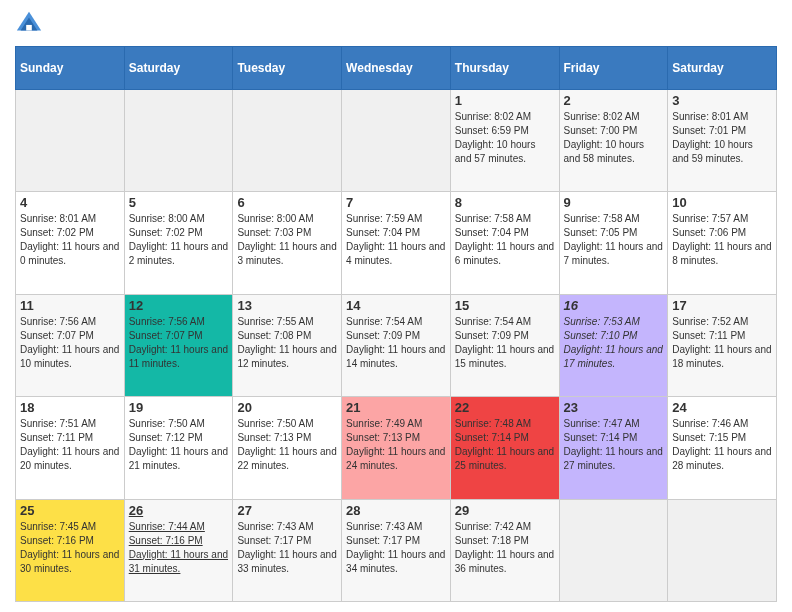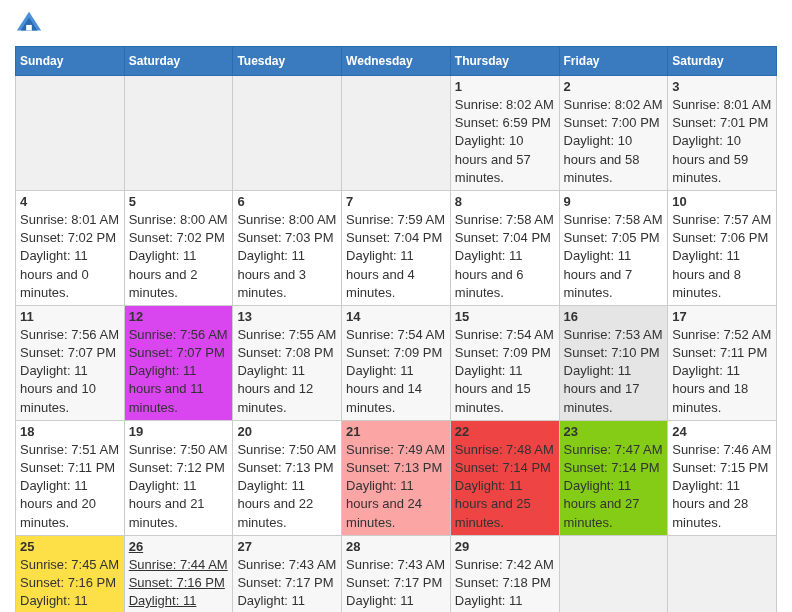--- a/index.html
+++ b/index.html
@@ -58,21 +58,21 @@
       flex: 1;
       border-collapse: collapse;
       width: 100%;
       table-layout: fixed;
     }
     .calendar th {
       background-color: #3a7abf;
       color: #fff;
       font-size: 12px;
       font-weight: bold;
-      padding: 7px 4px;
+      padding: 14px 4px;
       text-align: left;
       border: 1px solid #2a6aaf;
     }
     .calendar td {
       vertical-align: top;
       border: 1px solid #ccc;
       padding: 3px 4px;
       font-size: 9.5px;
       color: #333;
       background: #fff;
@@ -85,21 +85,21 @@
       background: #fff;
     }
     .day-number {
       font-size: 13px;
       font-weight: bold;
       color: #333;
       display: block;
       margin-bottom: 2px;
     }
     .day-info {
-      font-size: 13px;
+      font-size: 10px;
       color: #333;
       line-height: 1.4;
     }
     .empty-cell {
       background: #f0f0f0 !important;
     }
   </style>
 </head>
 <body>
 
@@ -214,21 +214,21 @@
           </td>
         </tr>
         <tr>
           <td style="background: rgb(247, 247, 247);">
             <span class="day-number">11</span>
             <div class="day-info">Sunrise: 7:56 AM
 Sunset: 7:07 PM
 Daylight: 11 hours
 and 10 minutes.</div>
           </td>
-          <td style="background: #d946ef;">
+          <td style="background: #14b8a6;">
             <span class="day-number">12</span>
             <div class="day-info">Sunrise: 7:56 AM
 Sunset: 7:07 PM
 Daylight: 11 hours
 and 11 minutes.</div>
           </td>
           <td style="background: rgb(247, 247, 247);">
             <span class="day-number">13</span>
             <div class="day-info">Sunrise: 7:55 AM
 Sunset: 7:08 PM
@@ -242,21 +242,21 @@
 Daylight: 11 hours
 and 14 minutes.</div>
           </td>
           <td style="background: rgb(247, 247, 247);">
             <span class="day-number">15</span>
             <div class="day-info">Sunrise: 7:54 AM
 Sunset: 7:09 PM
 Daylight: 11 hours
 and 15 minutes.</div>
           </td>
-          <td style="background: #e5e5e5;">
+          <td style="background: #c4b5fd; font-style: italic;">
             <span class="day-number">16</span>
             <div class="day-info">Sunrise: 7:53 AM
 Sunset: 7:10 PM
 Daylight: 11 hours
 and 17 minutes.</div>
           </td>
           <td style="background: rgb(247, 247, 247);">
             <span class="day-number">17</span>
             <div class="day-info">Sunrise: 7:52 AM
 Sunset: 7:11 PM
@@ -293,21 +293,21 @@
 Daylight: 11 hours
 and 24 minutes.</div>
           </td>
           <td style="background: #ef4444;">
             <span class="day-number">22</span>
             <div class="day-info">Sunrise: 7:48 AM
 Sunset: 7:14 PM
 Daylight: 11 hours
 and 25 minutes.</div>
           </td>
-          <td style="background: #84cc16;">
+          <td style="background: #c4b5fd;">
             <span class="day-number">23</span>
             <div class="day-info">Sunrise: 7:47 AM
 Sunset: 7:14 PM
 Daylight: 11 hours
 and 27 minutes.</div>
           </td>
           <td style="background: rgb(255, 255, 255);">
             <span class="day-number">24</span>
             <div class="day-info">Sunrise: 7:46 AM
 Sunset: 7:15 PM

